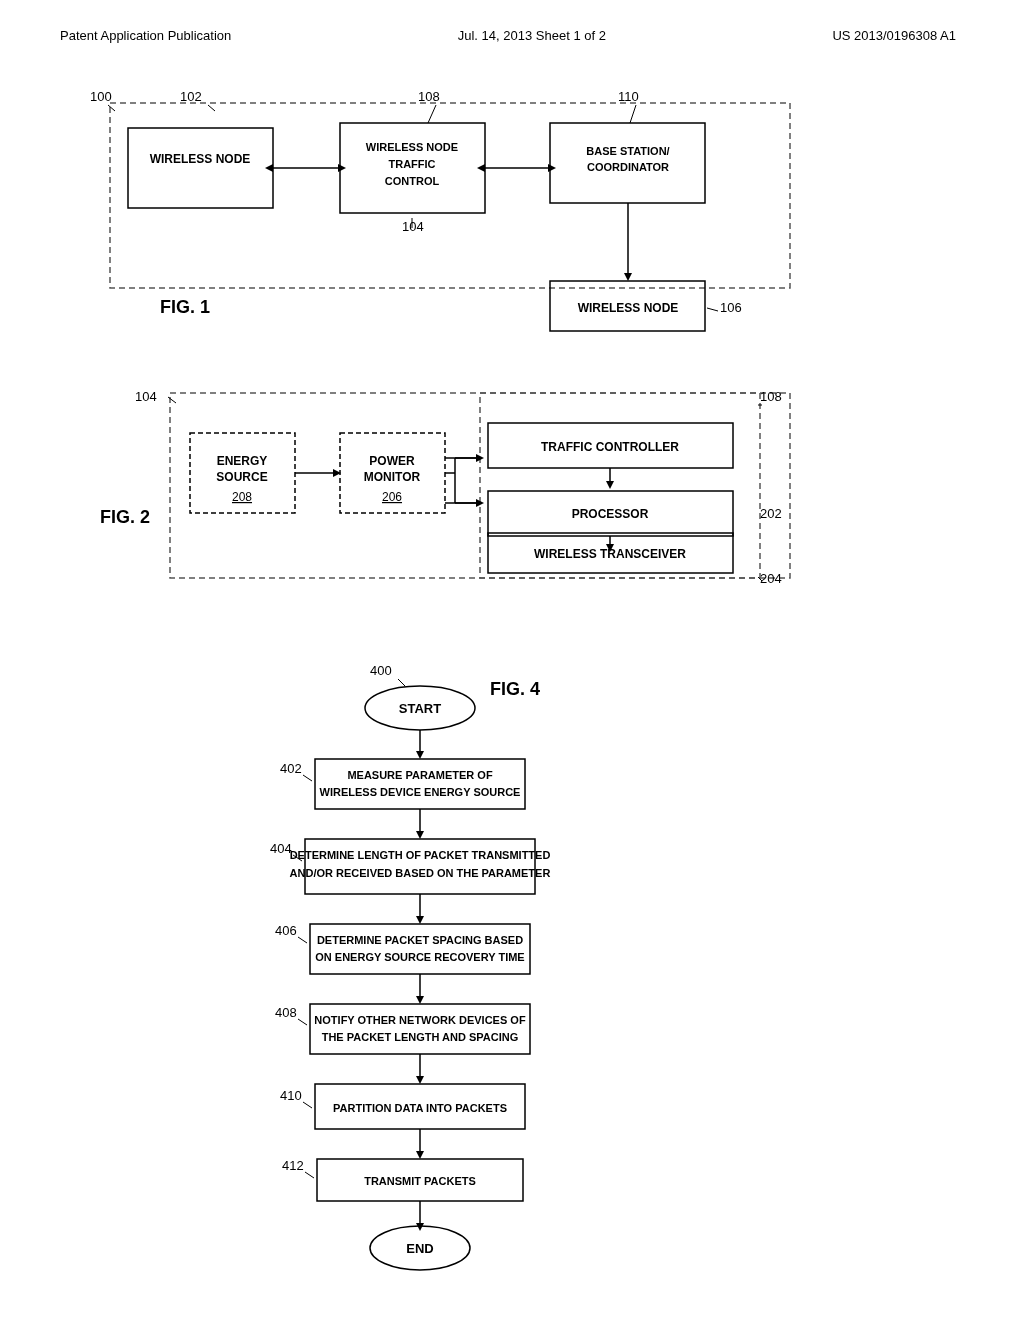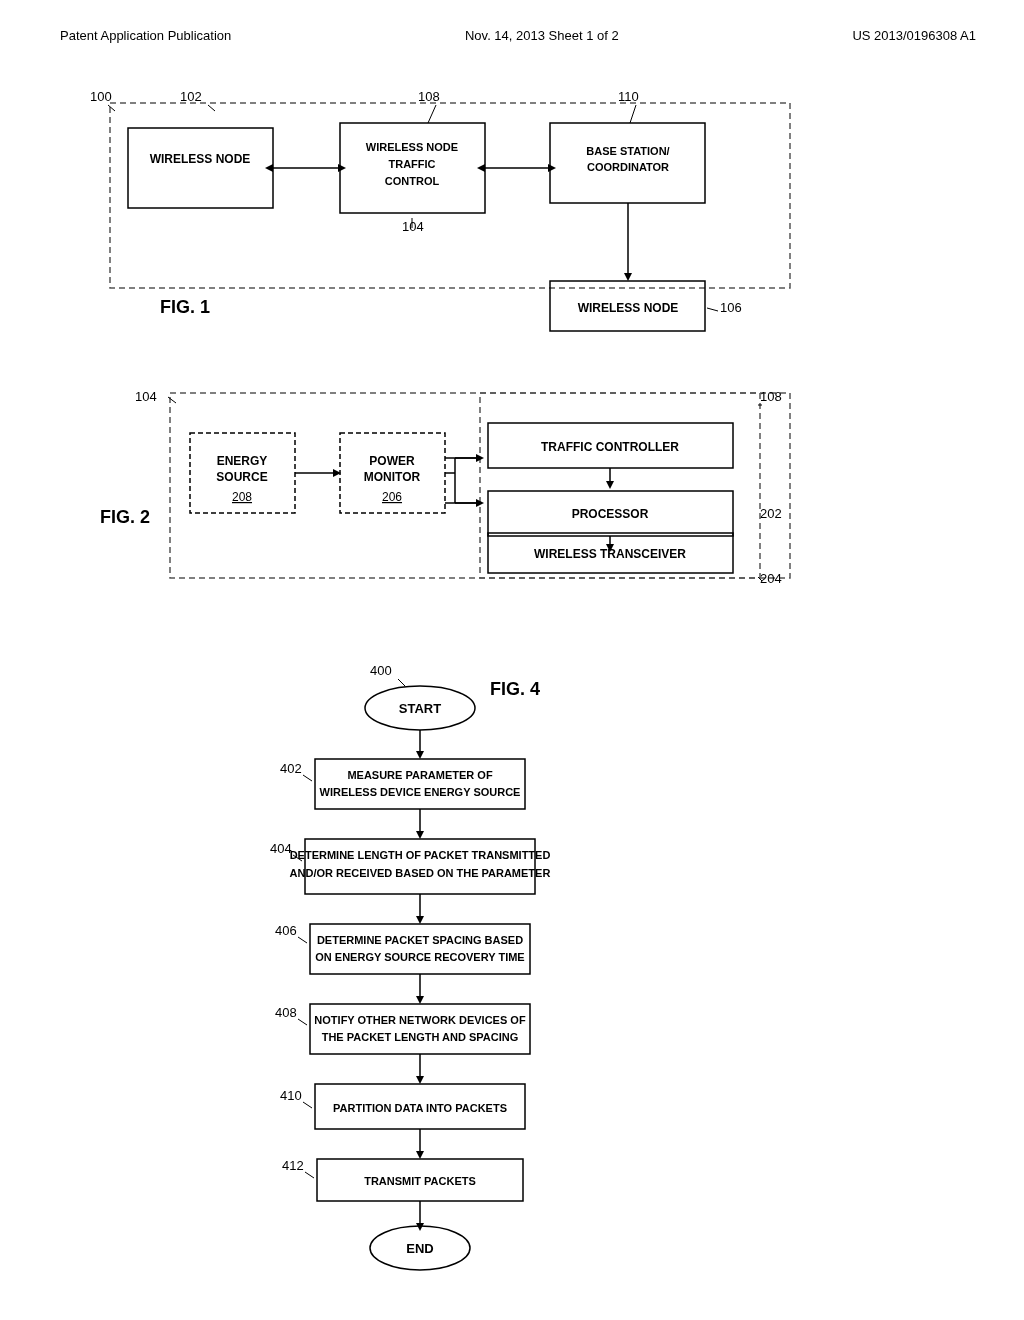--- a/index.html
+++ b/index.html
@@ -10,21 +10,21 @@
       min-height: 1320px;
       position: relative;
       overflow-x: hidden;
     }
 
     
     .header {
       display: flex;
       justify-content: space-between;
       align-items: flex-start;
-      padding: 28px 48px 0 60px;
+      padding: 28px 68px 0 60px;
       font-size: 13px;
       color: #000;
     }
 
     
     .content {
       padding: 20px 60px 20px 60px;
       position: relative;
     }
 
@@ -49,21 +49,21 @@
       position: relative;
       width: 100%;
       margin-top: 20px;
     }
   </style>
 </head>
 <body>
 
 <div class="header">
   <div>Patent Application Publication</div>
-  <div>Nov. 14, 2013   Sheet 1 of 2</div>
+  <div>Jul. 14, 2013   Sheet 1 of 2</div>
   <div>US 2013/0196308 A1</div>
 </div>
 
 <div class="content">
 
   <div class="fig1-section">
     <svg width="900" height="290">
 
       <rect x="50" y="30" width="680" height="185" fill="none" stroke="#555" stroke-width="1.5" stroke-dasharray="6,4"></rect>
 

